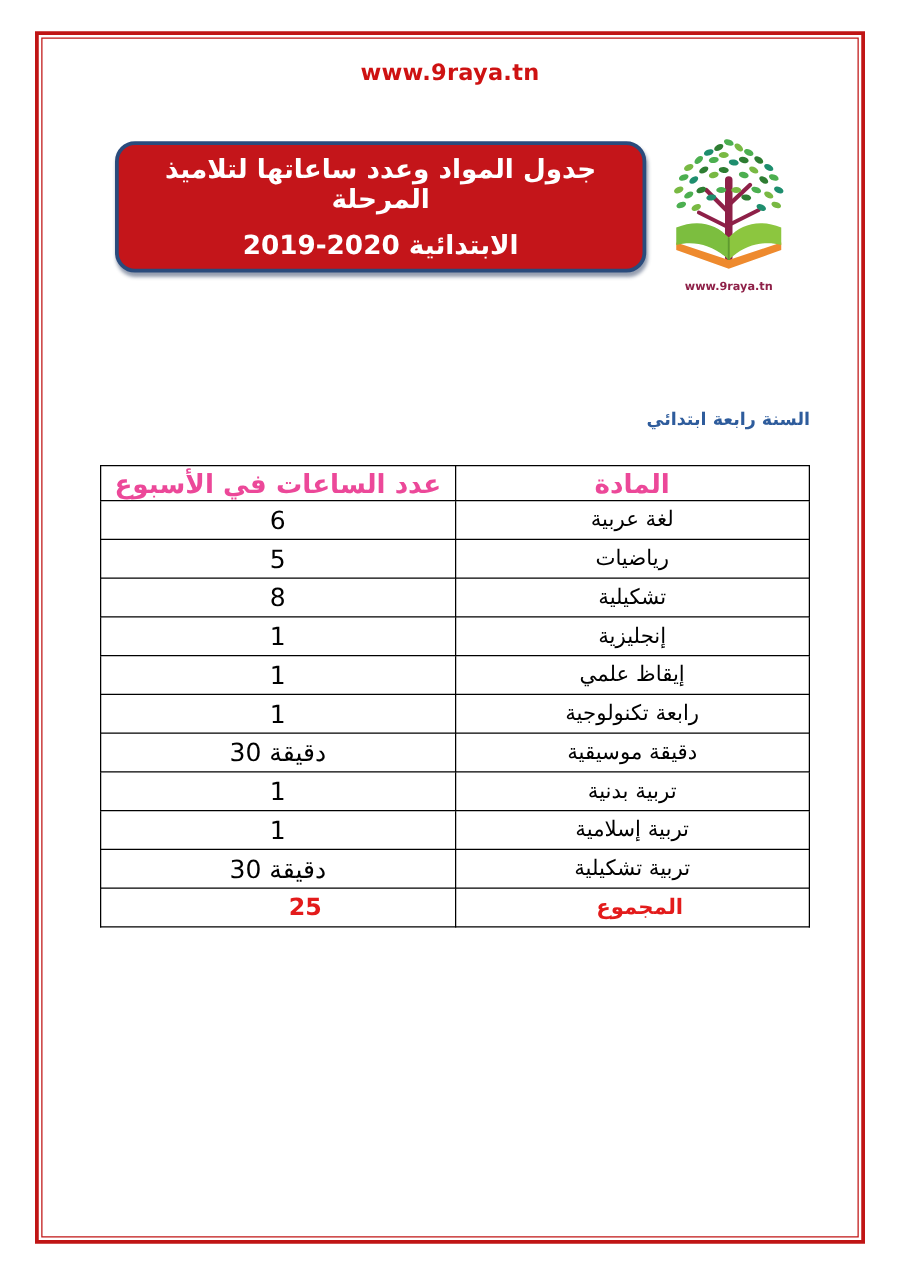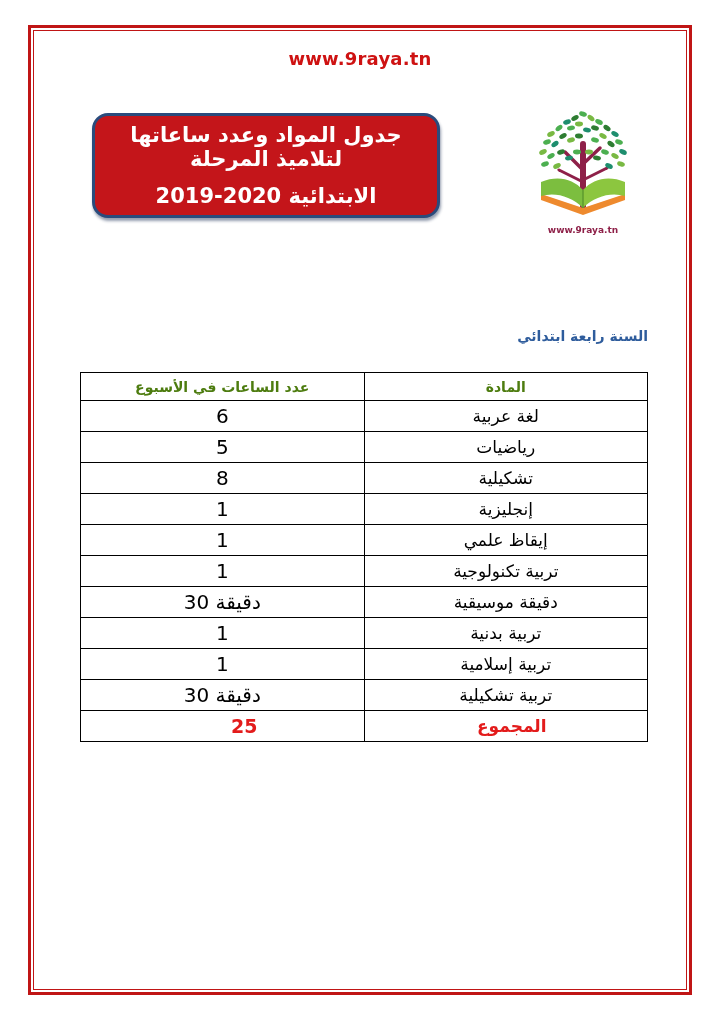--- a/index.html
+++ b/index.html
@@ -14,21 +14,21 @@
   .page-frame-inner{
     position:absolute;left:2px;top:2px;right:2px;bottom:2px;
     border:1px solid #C01515;
   }
   .site-header{
     position:absolute;left:28px;top:48px;width:664px;
     text-align:center;color:#CE1212;font-weight:bold;font-size:18px;
     letter-spacing:.2px;
   }
   .title-banner{
-    position:absolute;left:92px;top:113px;width:348px;height:105px;
+    position:absolute;left:92px;top:113px;width:425px;height:105px;
     background:#C4151A;border:3px solid #2A4B7C;border-radius:16px;
     box-sizing:border-box;box-shadow:1px 3px 3px rgba(20,40,80,.45);
     color:#ffffff;font-weight:bold;font-size:21px;
     display:flex;flex-direction:column;justify-content:center;
     text-align:center;gap:13px;line-height:1.15;
   }
   .logo-block{
     position:absolute;left:533px;top:108px;width:100px;text-align:center;
   }
   .logo-caption{
@@ -40,21 +40,21 @@
   }
   table.subjects{
     position:absolute;left:80px;top:372px;width:568px;
     border-collapse:collapse;table-layout:fixed;
   }
   table.subjects th, table.subjects td{
     border:1.5px solid #000000;text-align:center;vertical-align:middle;
     padding:0 4px;overflow:hidden;white-space:nowrap;
   }
   table.subjects th{
-    height:27px;color:#4d7c0f;font-weight:bold;font-size:14px;
+    height:27px;color:#ec4899;font-weight:bold;font-size:21px;
   }
   table.subjects td{height:30px;color:#000000;}
   td.subject{font-size:17px;border-radius:12px;}
   td.hours{font-size:20px;}
   td.red{color:#E31B1B;}
   tr.total-row td{font-weight:bold;color:#E31B1B;}
   tr.total-row td.subject{font-size:17px;padding-left:16px;}
   tr.total-row td.hours{font-size:19px;padding-left:48px;}
 </style>
 </head>
@@ -155,21 +155,21 @@
       </tr>
       <tr>
         <td class="subject red">إنجليزية</td>
         <td class="hours red" dir="ltr">1</td>
       </tr>
       <tr>
         <td class="subject">إيقاظ علمي</td>
         <td class="hours" dir="ltr">1</td>
       </tr>
       <tr>
-        <td class="subject">تربية تكنولوجية</td>
+        <td class="subject">رابعة تكنولوجية</td>
         <td class="hours" dir="ltr">1</td>
       </tr>
       <tr>
         <td class="subject">دقيقة موسيقية</td>
         <td class="hours" dir="ltr">30 دقيقة</td>
       </tr>
       <tr>
         <td class="subject">تربية بدنية</td>
         <td class="hours" dir="ltr">1</td>
       </tr>

